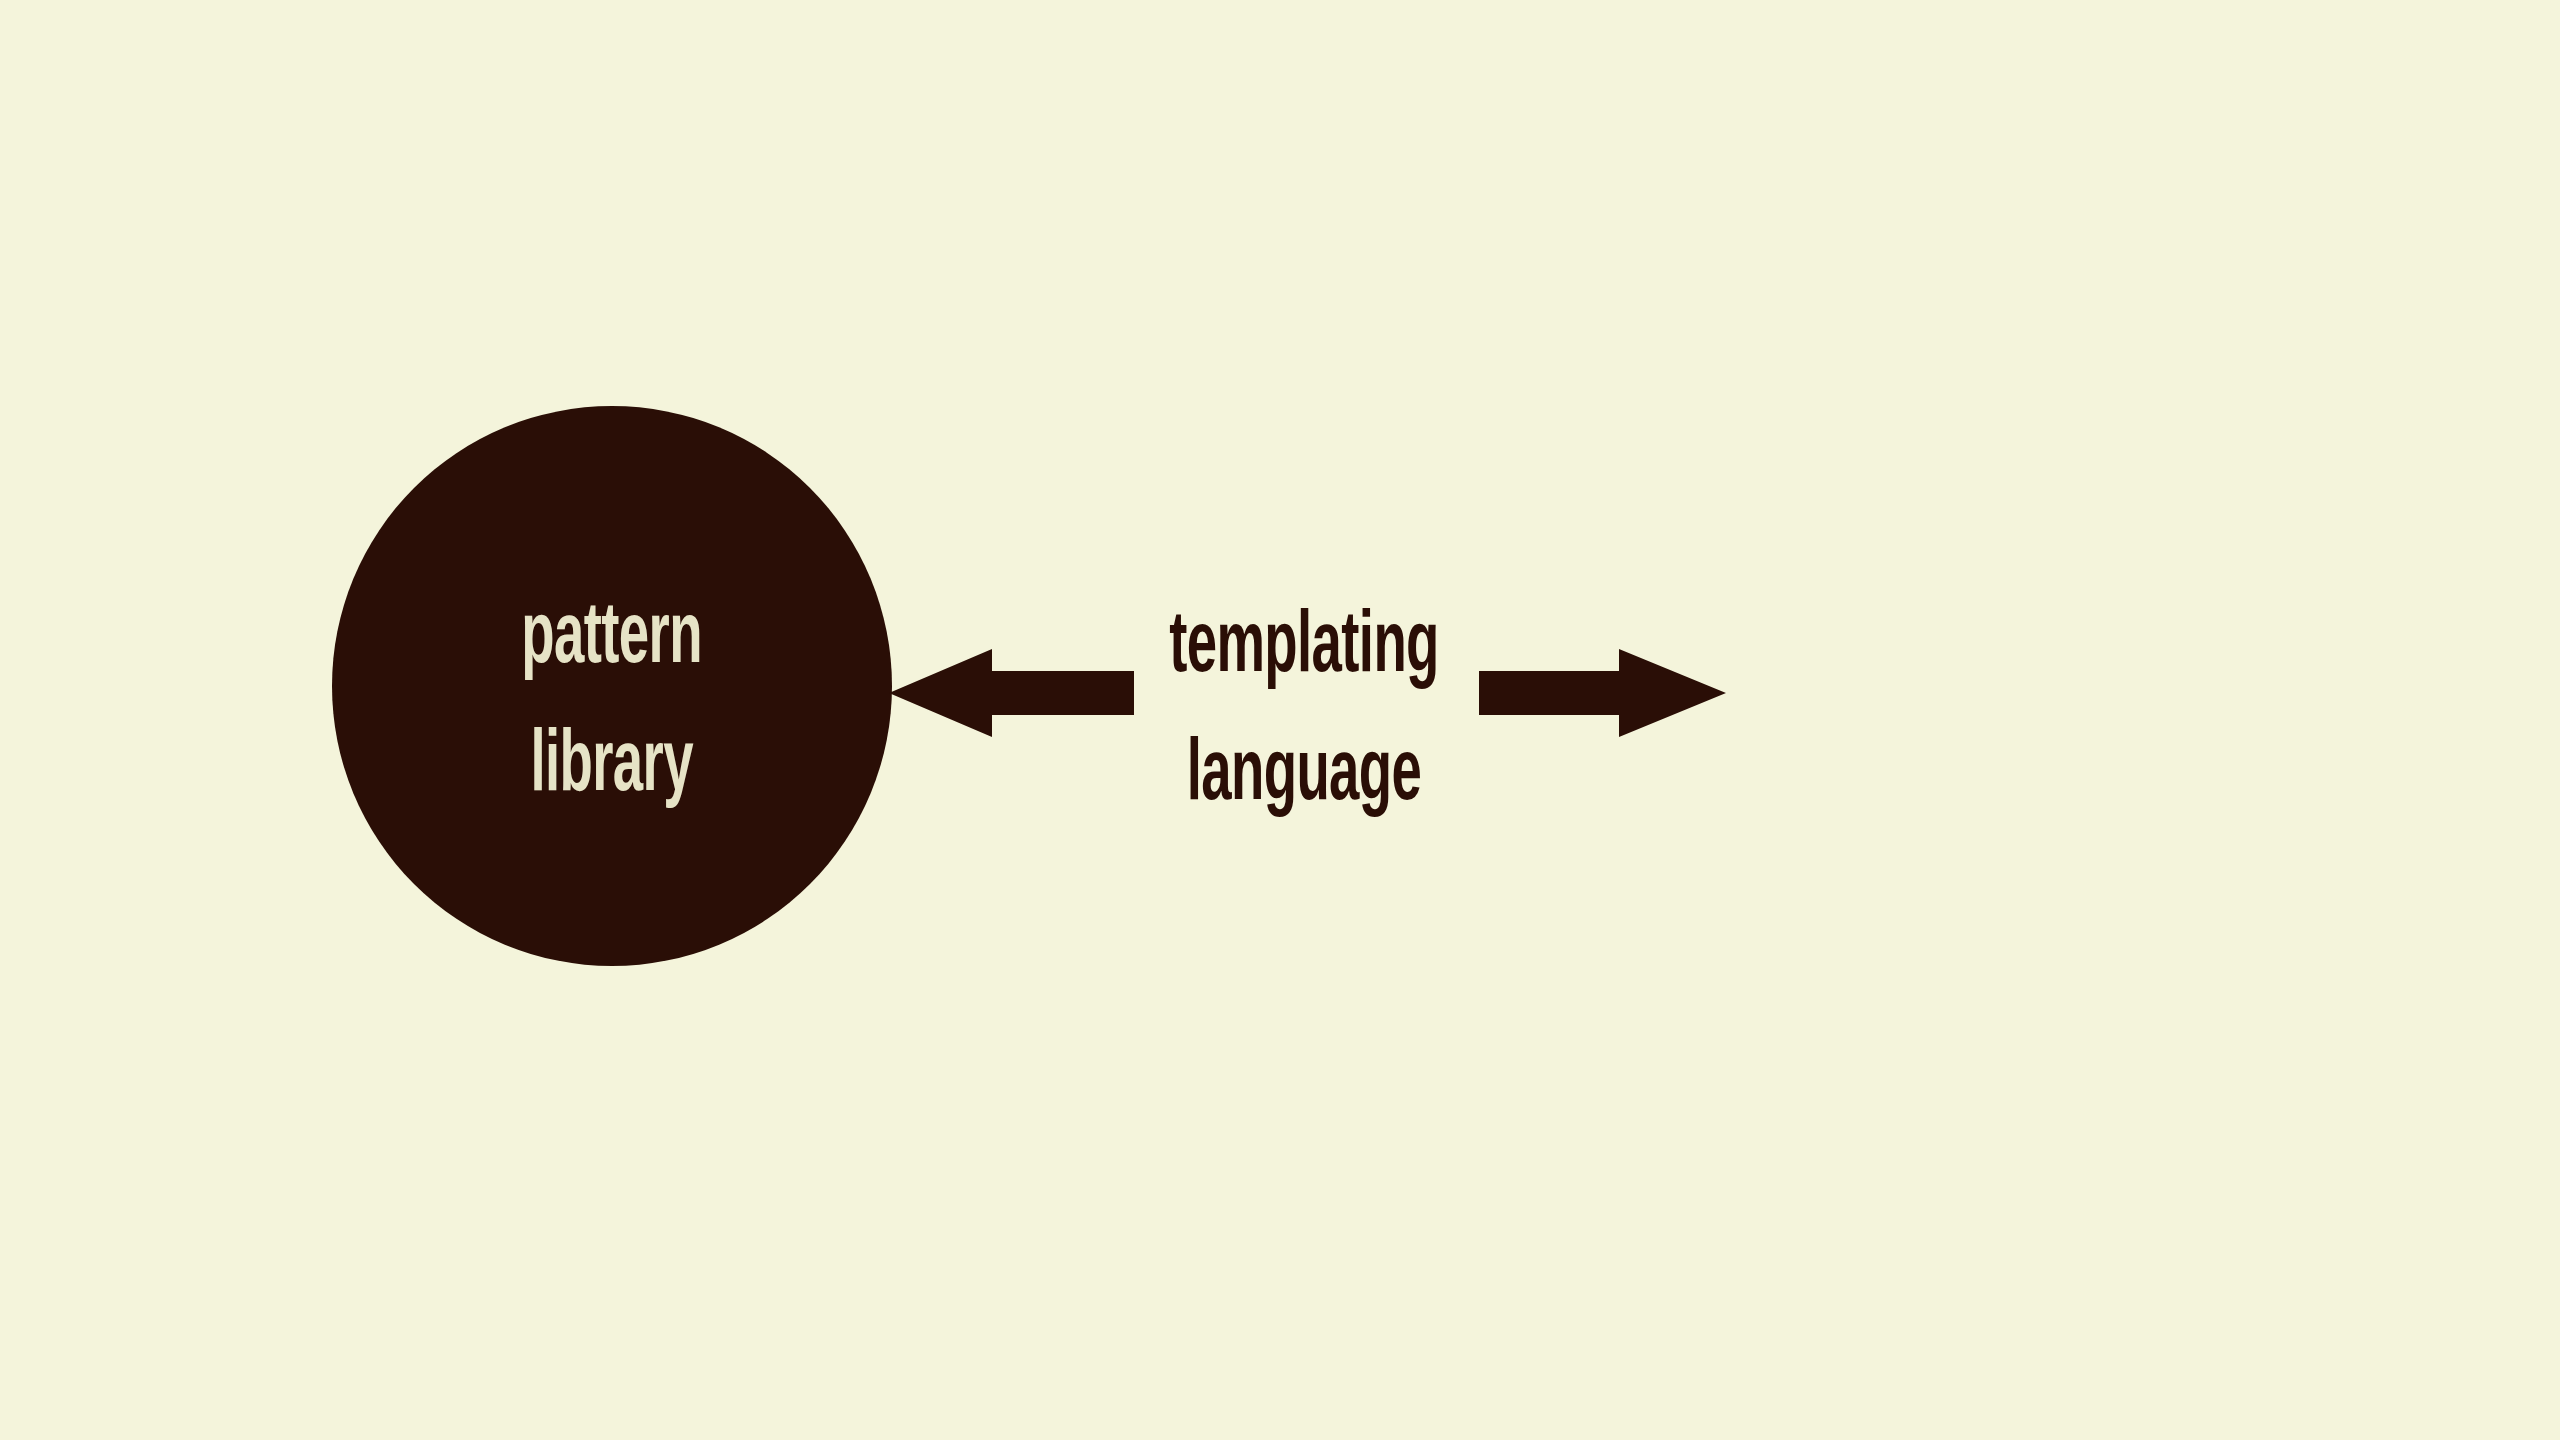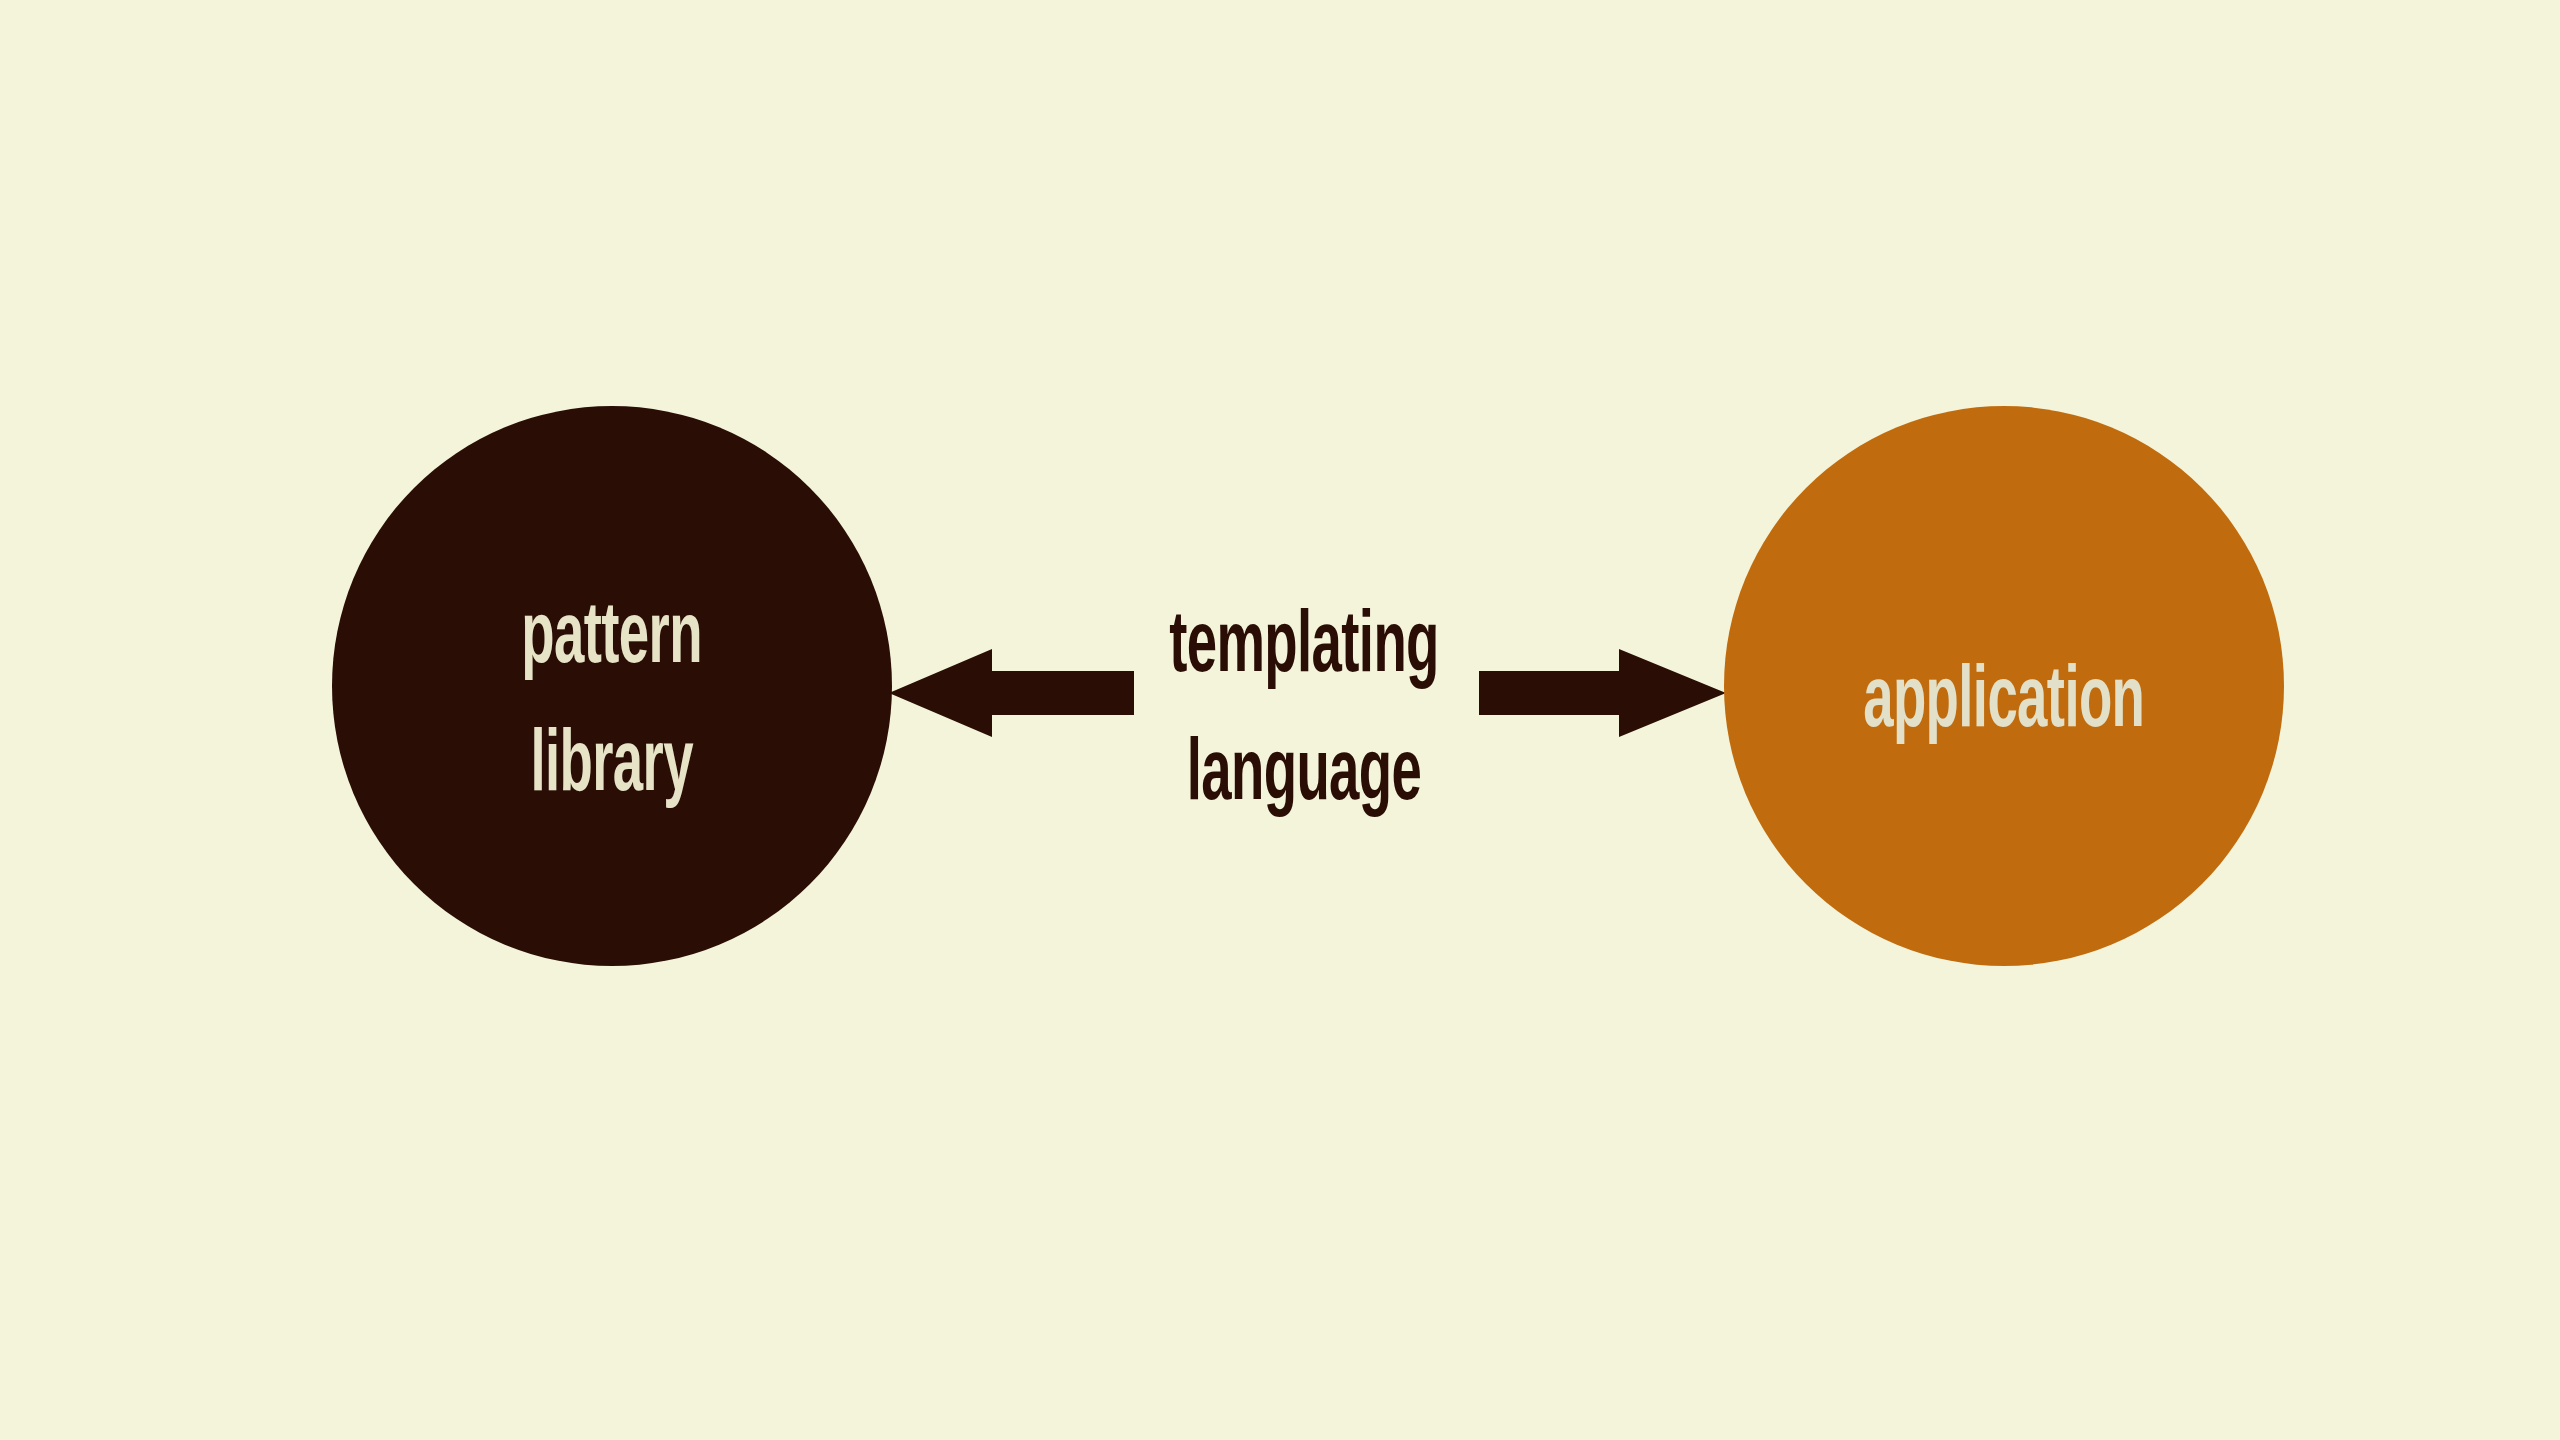--- a/index.html
+++ b/index.html
@@ -92,19 +92,14 @@
 
   <div class="connector-label" style="color: rgb(42, 14, 6);">
     <span class="line">templating</span>
     <span class="line">language</span>
   </div>
 
   <svg class="arrow-svg right-arrow" width="247" height="88" viewBox="0 0 247 88">
     <polygon points="0,22 140,22 140,0 247,44 140,88 140,66 0,66" fill="#2a0e06"></polygon>
   </svg>
 
-  <div class="node-circle right" style="background-color: rgb(192, 108, 14);">
-    <div class="node-label" style="color: rgb(226, 224, 200);">
-      <span class="line">application</span>
-    </div>
-  </div>
 
 </div>
 
 </body></html>

